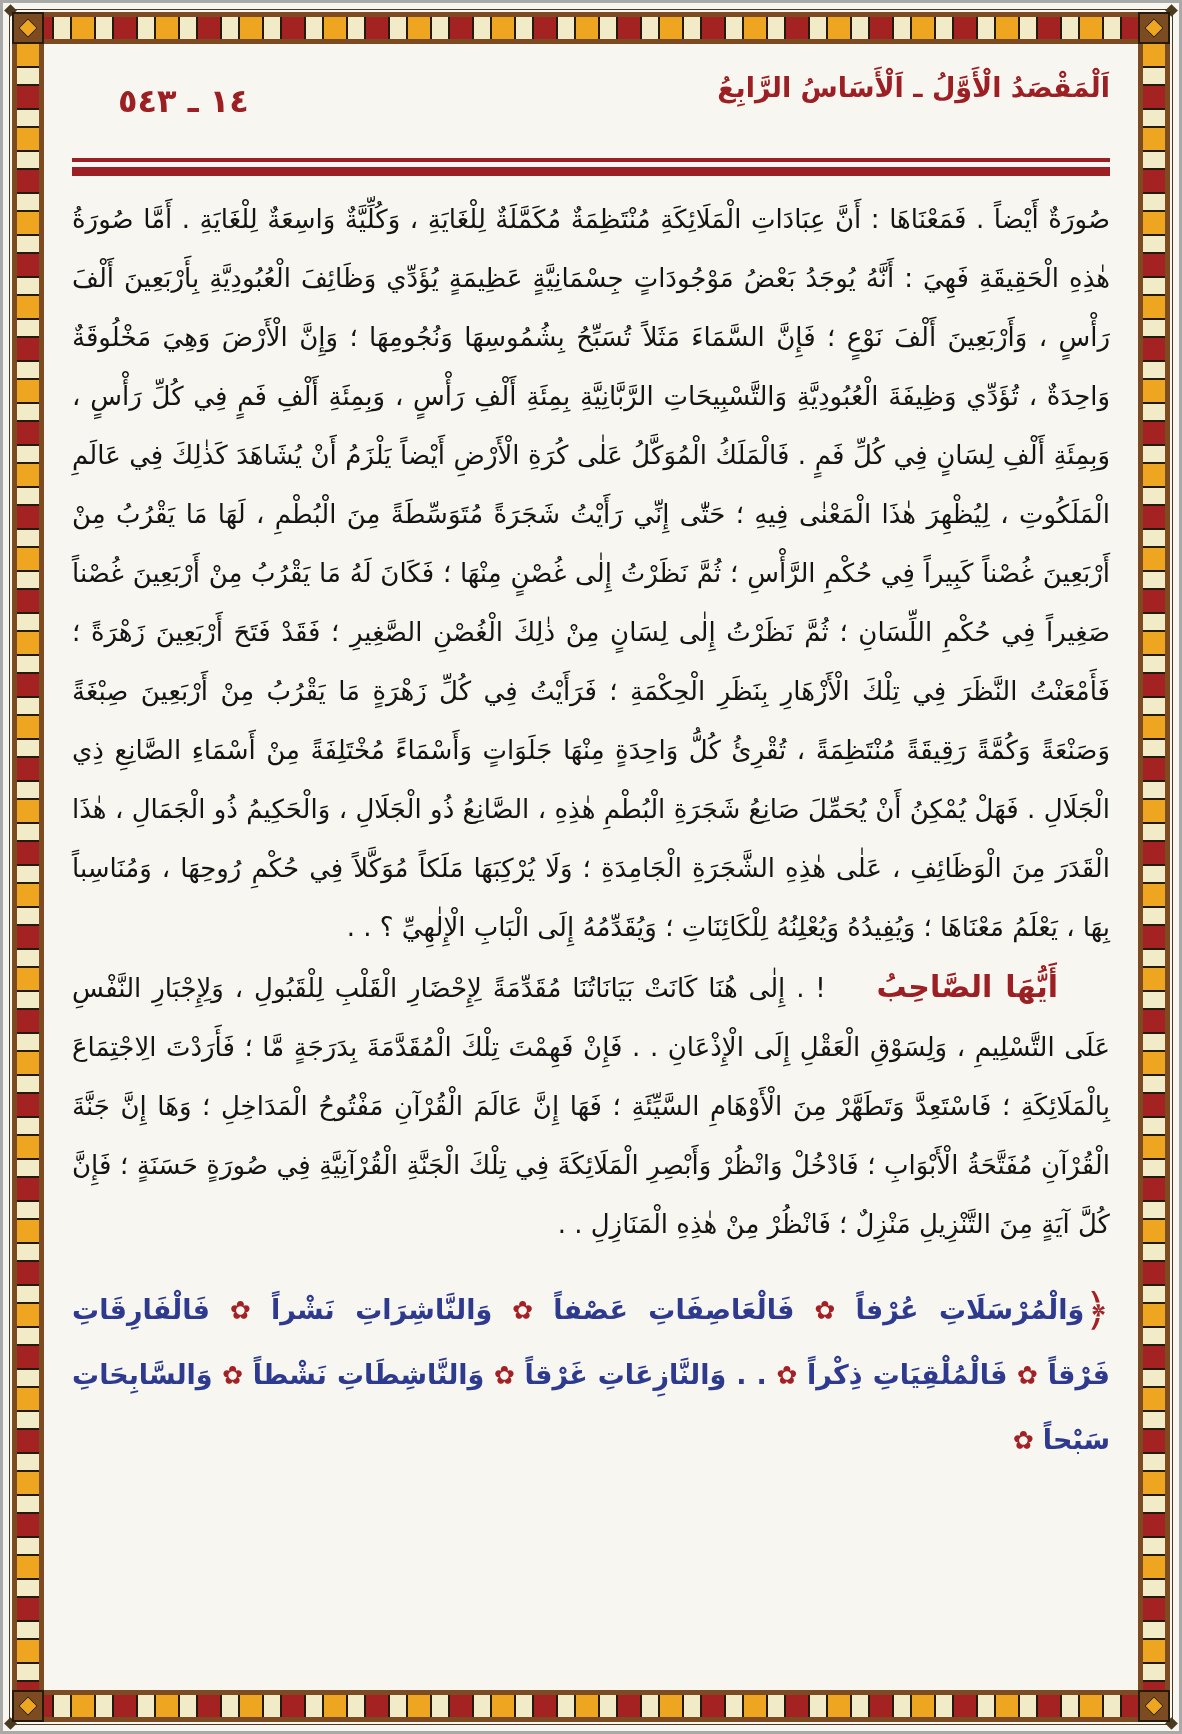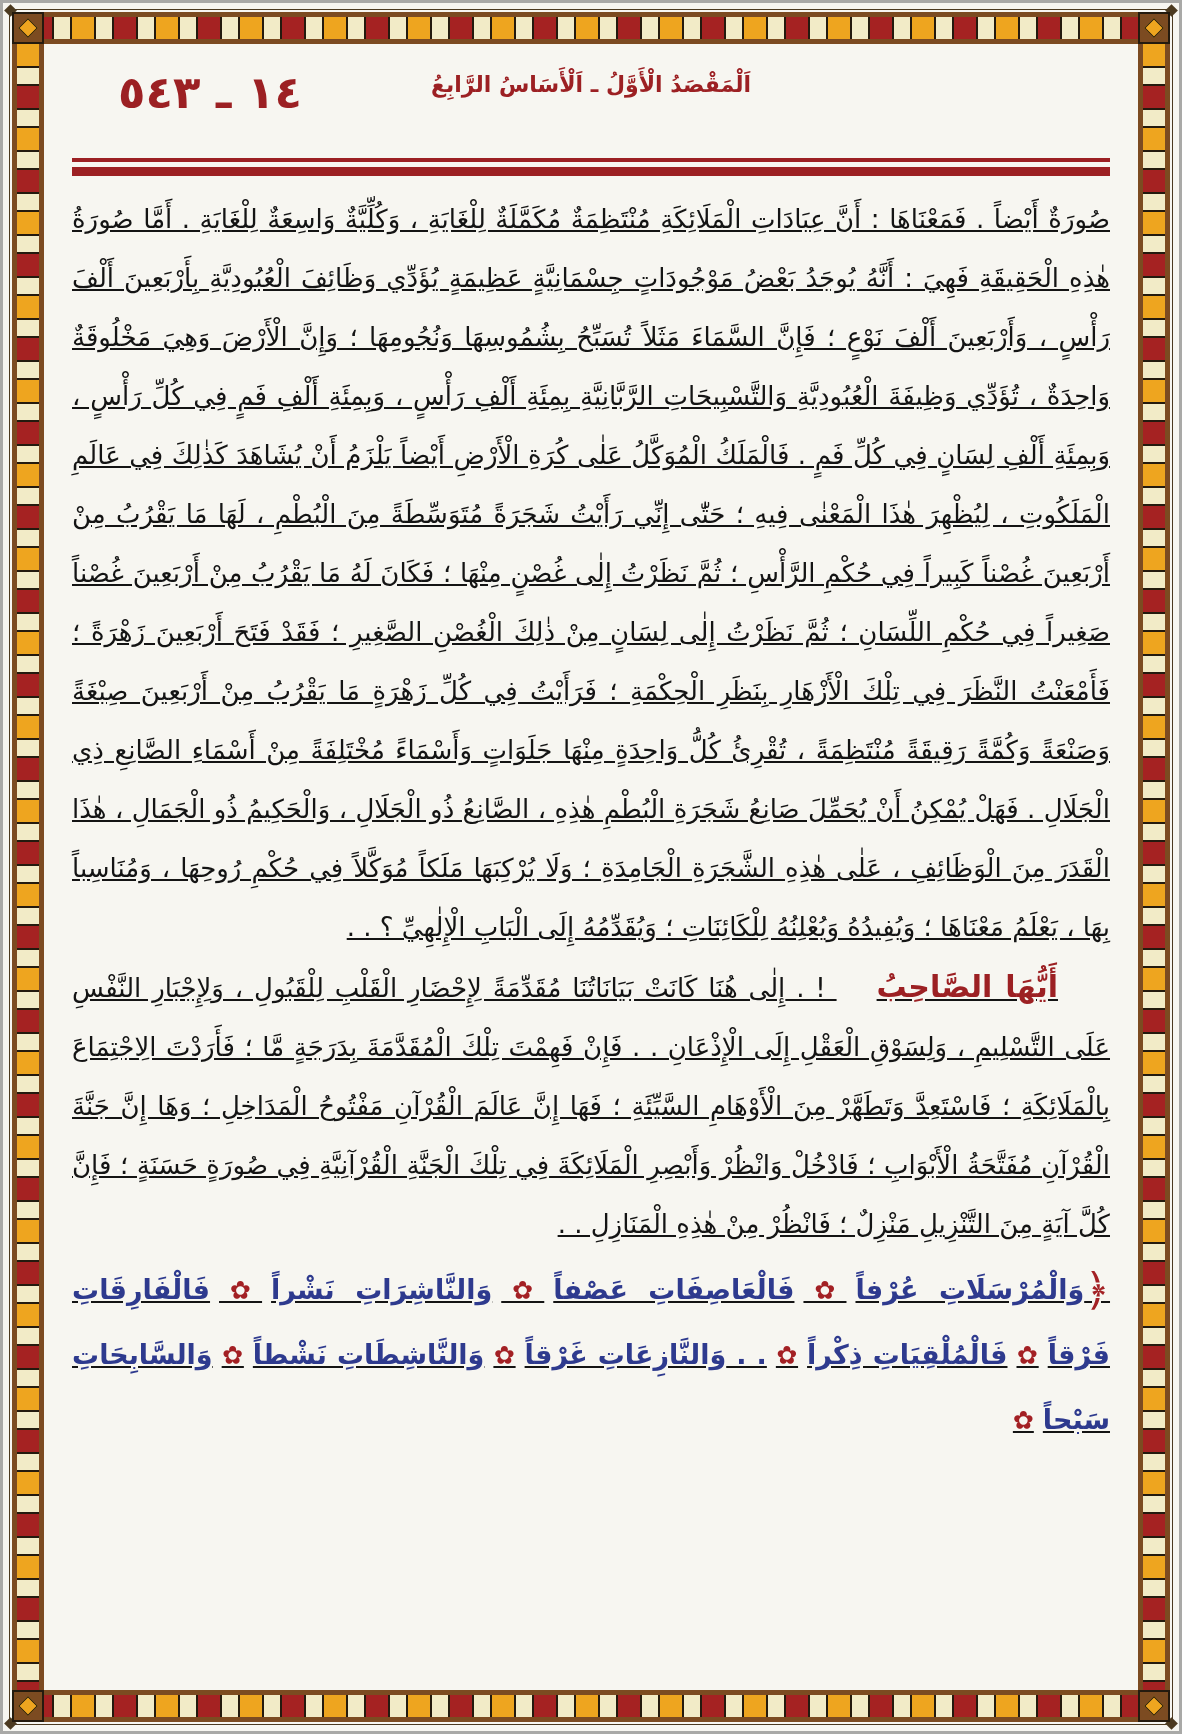--- a/index.html
+++ b/index.html
@@ -74,50 +74,48 @@
   .spike-br { bottom: 6px; right: 6px; }
 
   
   .content {
     position: absolute;
     top: 58px; right: 72px; left: 72px; bottom: 60px;
     direction: rtl;
   }
   .header { position: relative; height: 84px; }
   .page-num {
-    position: absolute; left: 46px; top: 8px;
-    color: #9c2023; font-size: 45px; font-weight: bold;
+    position: absolute; left: 46px; top: 24px;
+    color: #9c2023; font-size: 32px; font-weight: bold;
     letter-spacing: 2px;
   }
   .title {
-    text-align: center;
-    color: #9c2023; font-size: 22px; font-weight: bold;
+    color: #9c2023; font-size: 27px; font-weight: bold;
     padding-top: 14px;
   }
   .rule-thin  { height: 4px; background: #9c2023; margin-top: 16px; }
   .rule-thick { height: 9px; background: #9c2023; margin-top: 5px; }
 
   .body-text {
     margin-top: 14px;
     font-size: 26px;
     line-height: 59px;
     text-align: justify;
     color: #141414;
-    text-decoration: underline;
   }
   .para { margin: 0; }
   .para2 { text-indent: 52px; }
   .lead-red {
     color: #9c2023;
     font-weight: bold;
     font-size: 30px;
     margin-left: 40px;
   }
   .verses {
-    margin-top: 4px;
+    margin-top: 24px;
     color: #2e3a8e;
     font-weight: bold;
     font-size: 27px;
     line-height: 64px;
     text-align: justify;
   }
   .bracket {
     color: #a32024;
     font-size: 44px;
     font-weight: normal;

